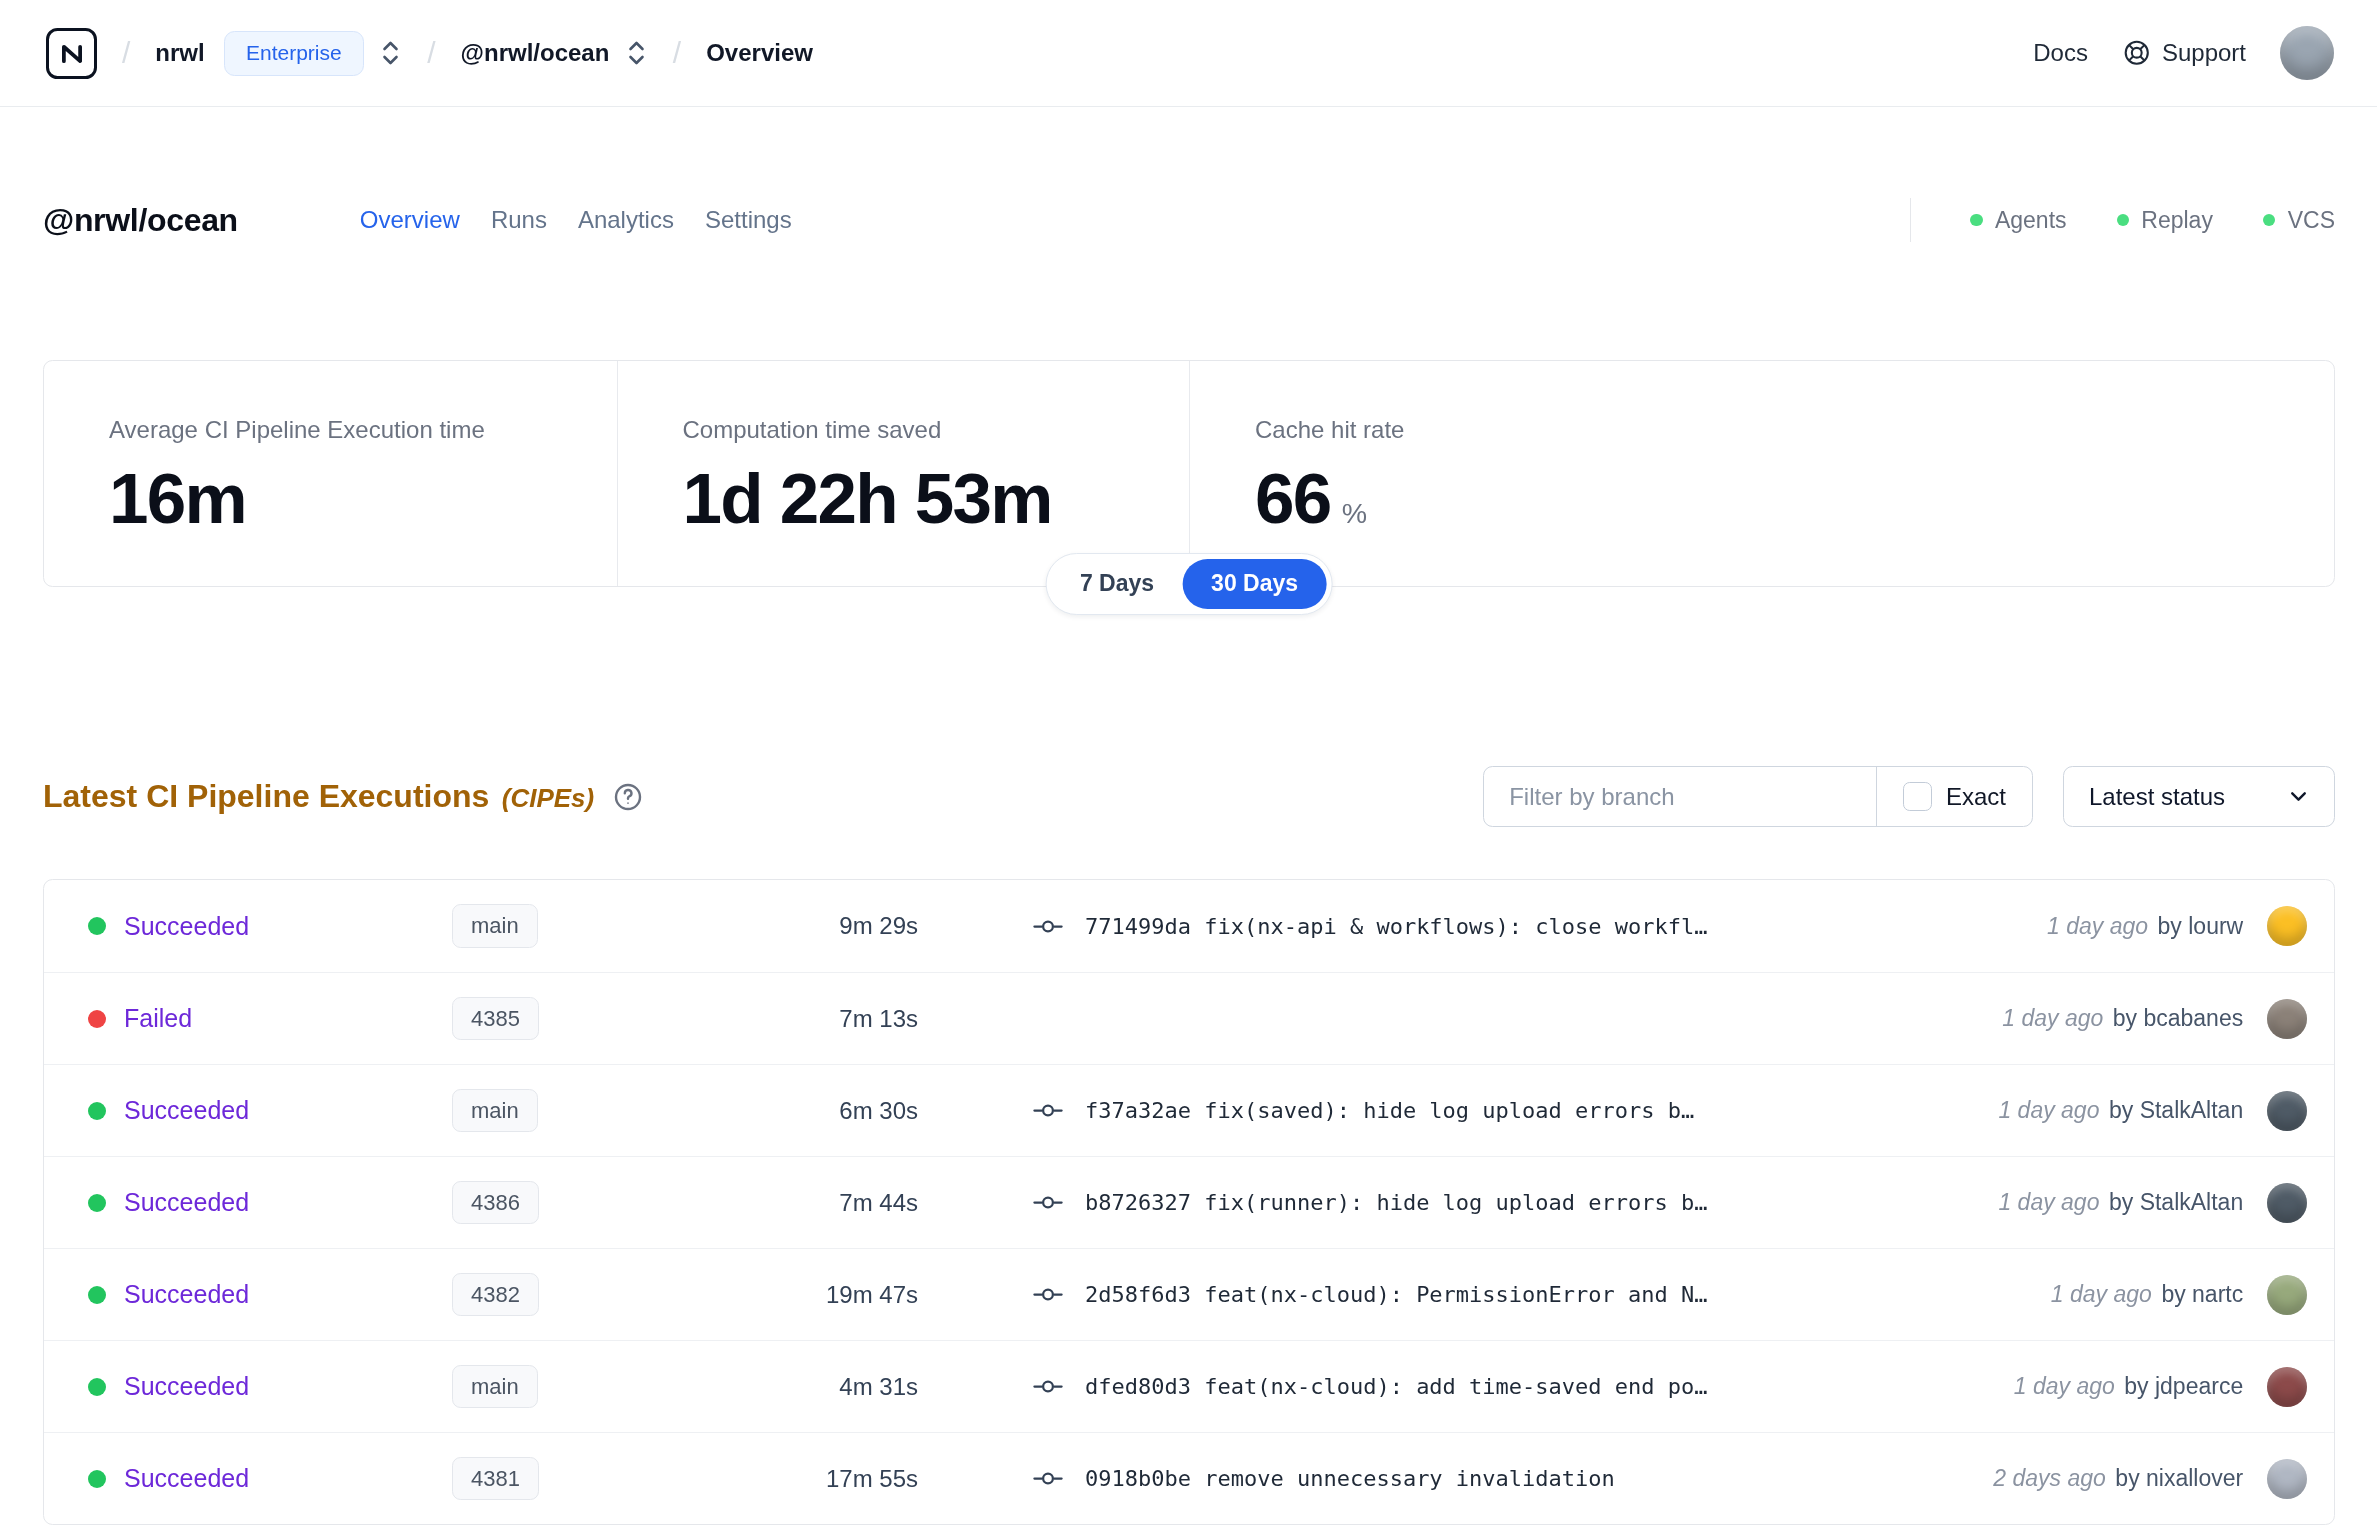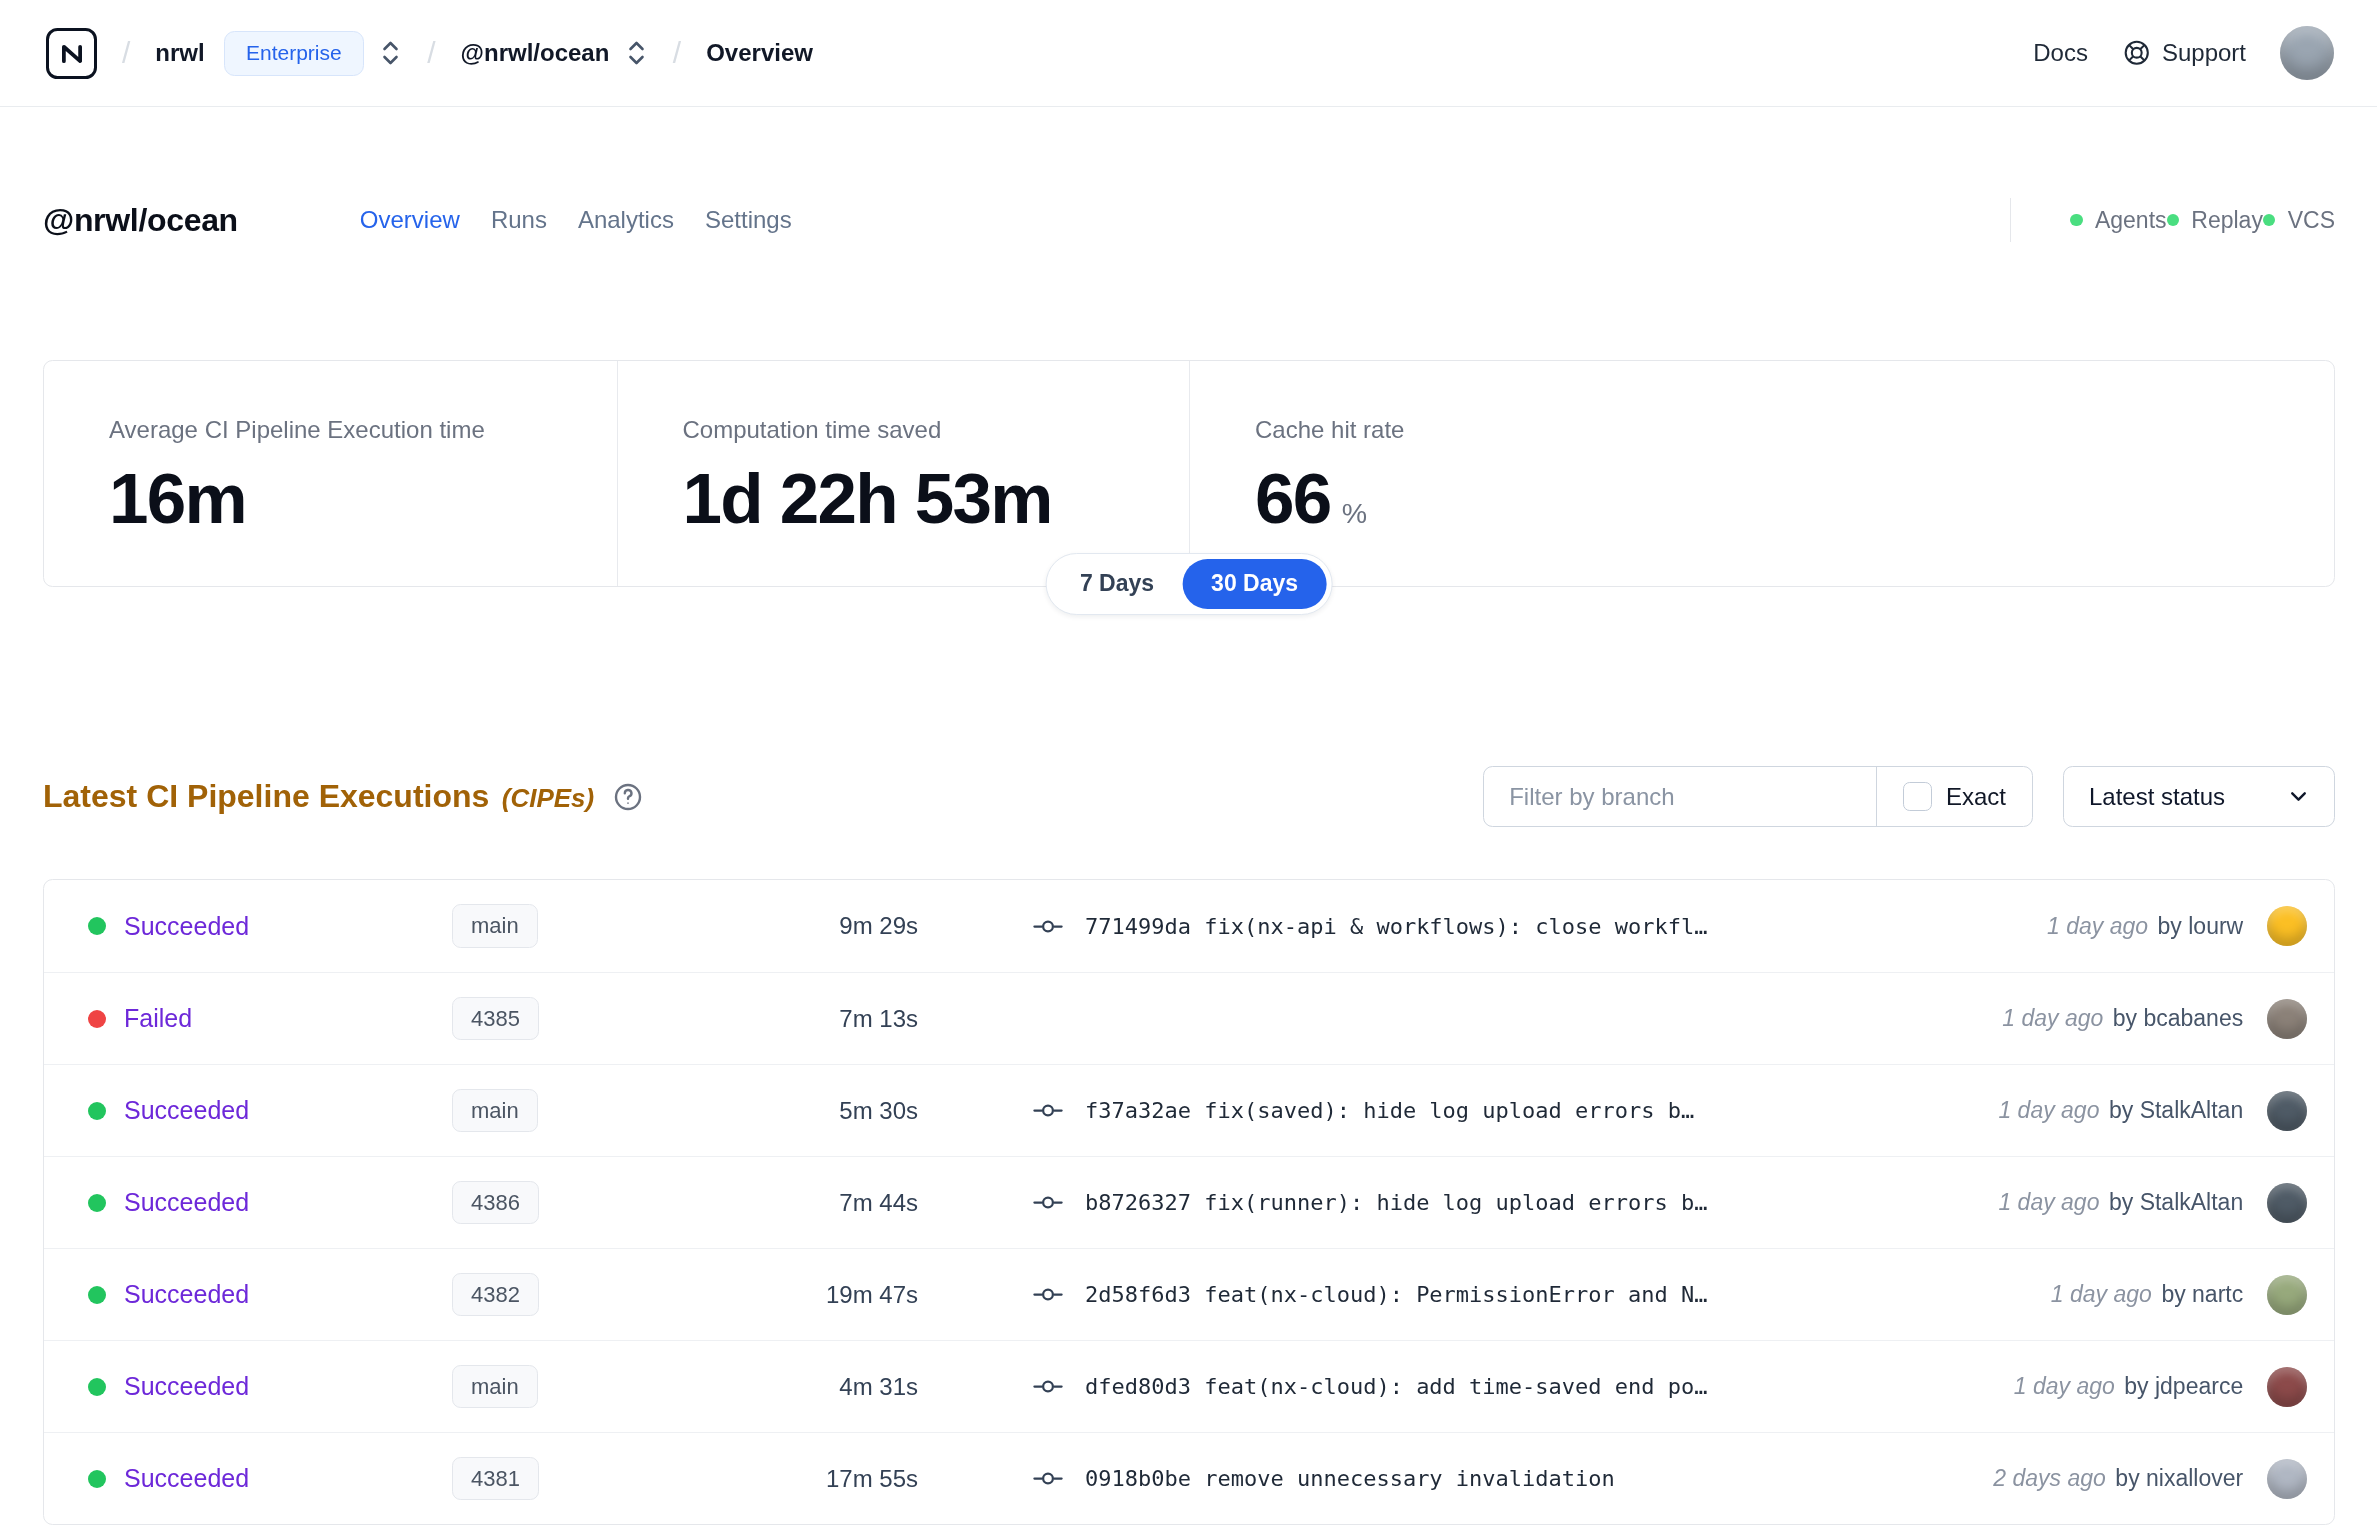--- a/index.html
+++ b/index.html
@@ -24,21 +24,21 @@
   .avatar { width:54px; height:54px; border-radius:50%; flex:none;
             box-shadow: inset 0 -11.4px 15px rgba(0,0,0,.22), inset 0 7.6px 11.4px rgba(255,255,255,.28); }
 
   
   .ws-header { display:flex; align-items:center; margin:91px 43px 0 43px; }
   .ws-title { font-size:32px; font-weight:700; letter-spacing:-0.01em; color:#0b0f19; }
   .tabs { display:flex; gap:31px; margin-left:122px; }
   .tab { font-size:24px; font-weight:500; color:#64748b; cursor:pointer; }
   .tab.active { color:#2563eb; }
   .divider-v { width:1px; height:44px; background:#e5e7eb; margin-left:auto; margin-right:59px; }
-  .indicators { display:flex; }
+  .indicators { display:flex; gap:50px; }
   .indicator { display:flex; align-items:center; gap:12.4px; font-size:23px; color:#6b7280; cursor:pointer; }
   .ind-dot { width:12.4px; height:12.4px; border-radius:50%; }
 
   
   .stats-wrap { position:relative; margin:118px 43px 0 43px; }
   .stats-grid { display:grid; grid-template-columns:repeat(4,1fr); border:1px solid #e5e7eb;
                 border-radius:9.5px; background:#fff; height:227px; }
   .stat-card { padding:55px 0 0 65px; }
   .stat-card + .stat-card { border-left:1px solid #e8eaee; }
   .stat-label { font-size:24px; color:#6b7280; }
@@ -260,21 +260,21 @@
         <span class="avatar-sm" style="background: rgb(139, 129, 120);"></span>
       </div>
     </div>
 
     <div class="row">
       <div class="cell-status">
         <span class="dot-lg" style="background: rgb(34, 197, 94);"></span>
         <span class="status-text">Succeeded</span>
       </div>
       <div><span class="branch-badge">main</span></div>
-      <div class="cell-duration">5m 30s</div>
+      <div class="cell-duration">6m 30s</div>
       <div class="cell-commit">
         <svg class="commit-icon" width="30" height="25" viewBox="0 0 32 26" fill="none" stroke="#334155" stroke-width="2.4" stroke-linecap="round">
             <line x1="1.5" y1="13" x2="9.5" y2="13"></line>
             <circle cx="16" cy="13" r="5.2"></circle>
             <line x1="22.5" y1="13" x2="30.5" y2="13"></line>
           </svg>
         <span class="commit-text">f37a32ae fix(saved): hide log upload errors b…</span>
       </div>
       <div class="cell-meta">
         <span class="meta-time">1 day ago</span>

